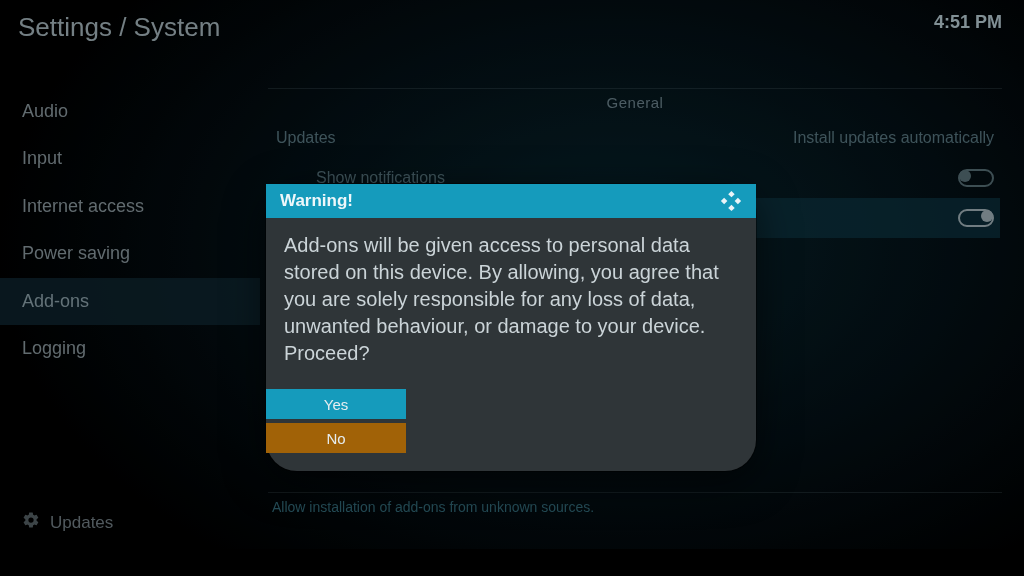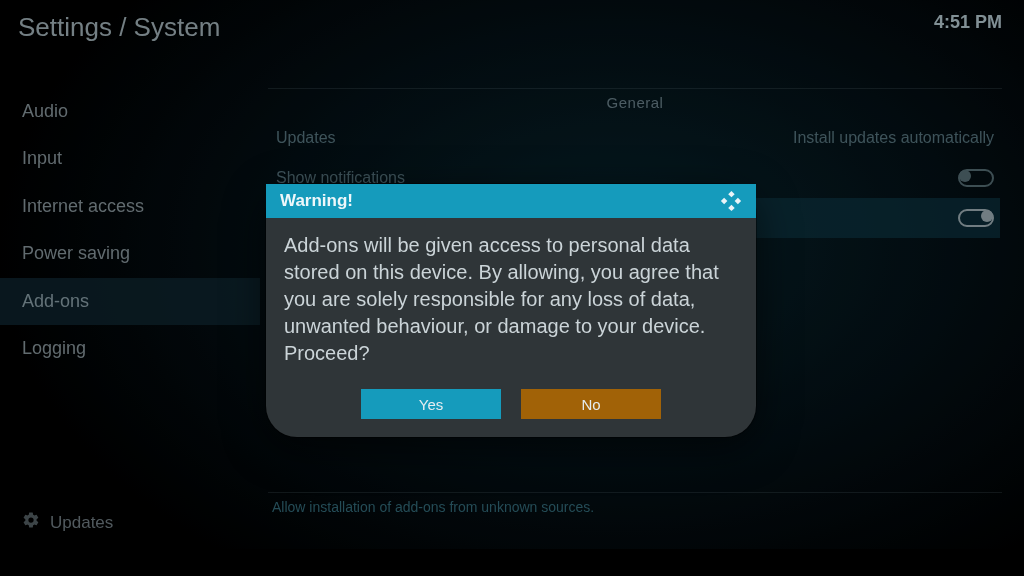--- a/index.html
+++ b/index.html
@@ -102,21 +102,21 @@
     display: flex;
     align-items: center;
     justify-content: space-between;
     font-size: 16px;
     padding: 0 6px;
   }
   .row.dim { color: #5a7882; }
   .row.hl  { background: rgba(15,60,75,0.65); color: #6b8993; }
 
   .r-updates { top: 58px; }
-  .r-notif   { top: 98px;  }
+  .r-notif   { top: 98px; margin-left: 40px;  }
   .r-unknown { top: 138px; }
 
   .footer-note {
     position: absolute;
     bottom: 12px;
     left: 12px;
     font-size: 14px;
     color: #356e7d;
   }
 
@@ -168,23 +168,24 @@
   }
   .kodi-logo { display:flex; align-items:center; }
   .dlg-body {
     padding: 14px 18px 18px;
     font-size: 20px;
     line-height: 1.35;
     color: #cbd4d8;
   }
   .dlg-btns {
     display: flex;
-    gap: 20px;
-    justify-content: center;
+    gap: 4px;
+    justify-content: flex-end;
     padding: 4px 0 18px;
+    flex-direction: column;
   }
   .btn {
     width: 140px;
     height: 30px;
     display: flex;
     align-items: center;
     justify-content: center;
     font-size: 15px;
     cursor: pointer;
     color: #e6edf0;

